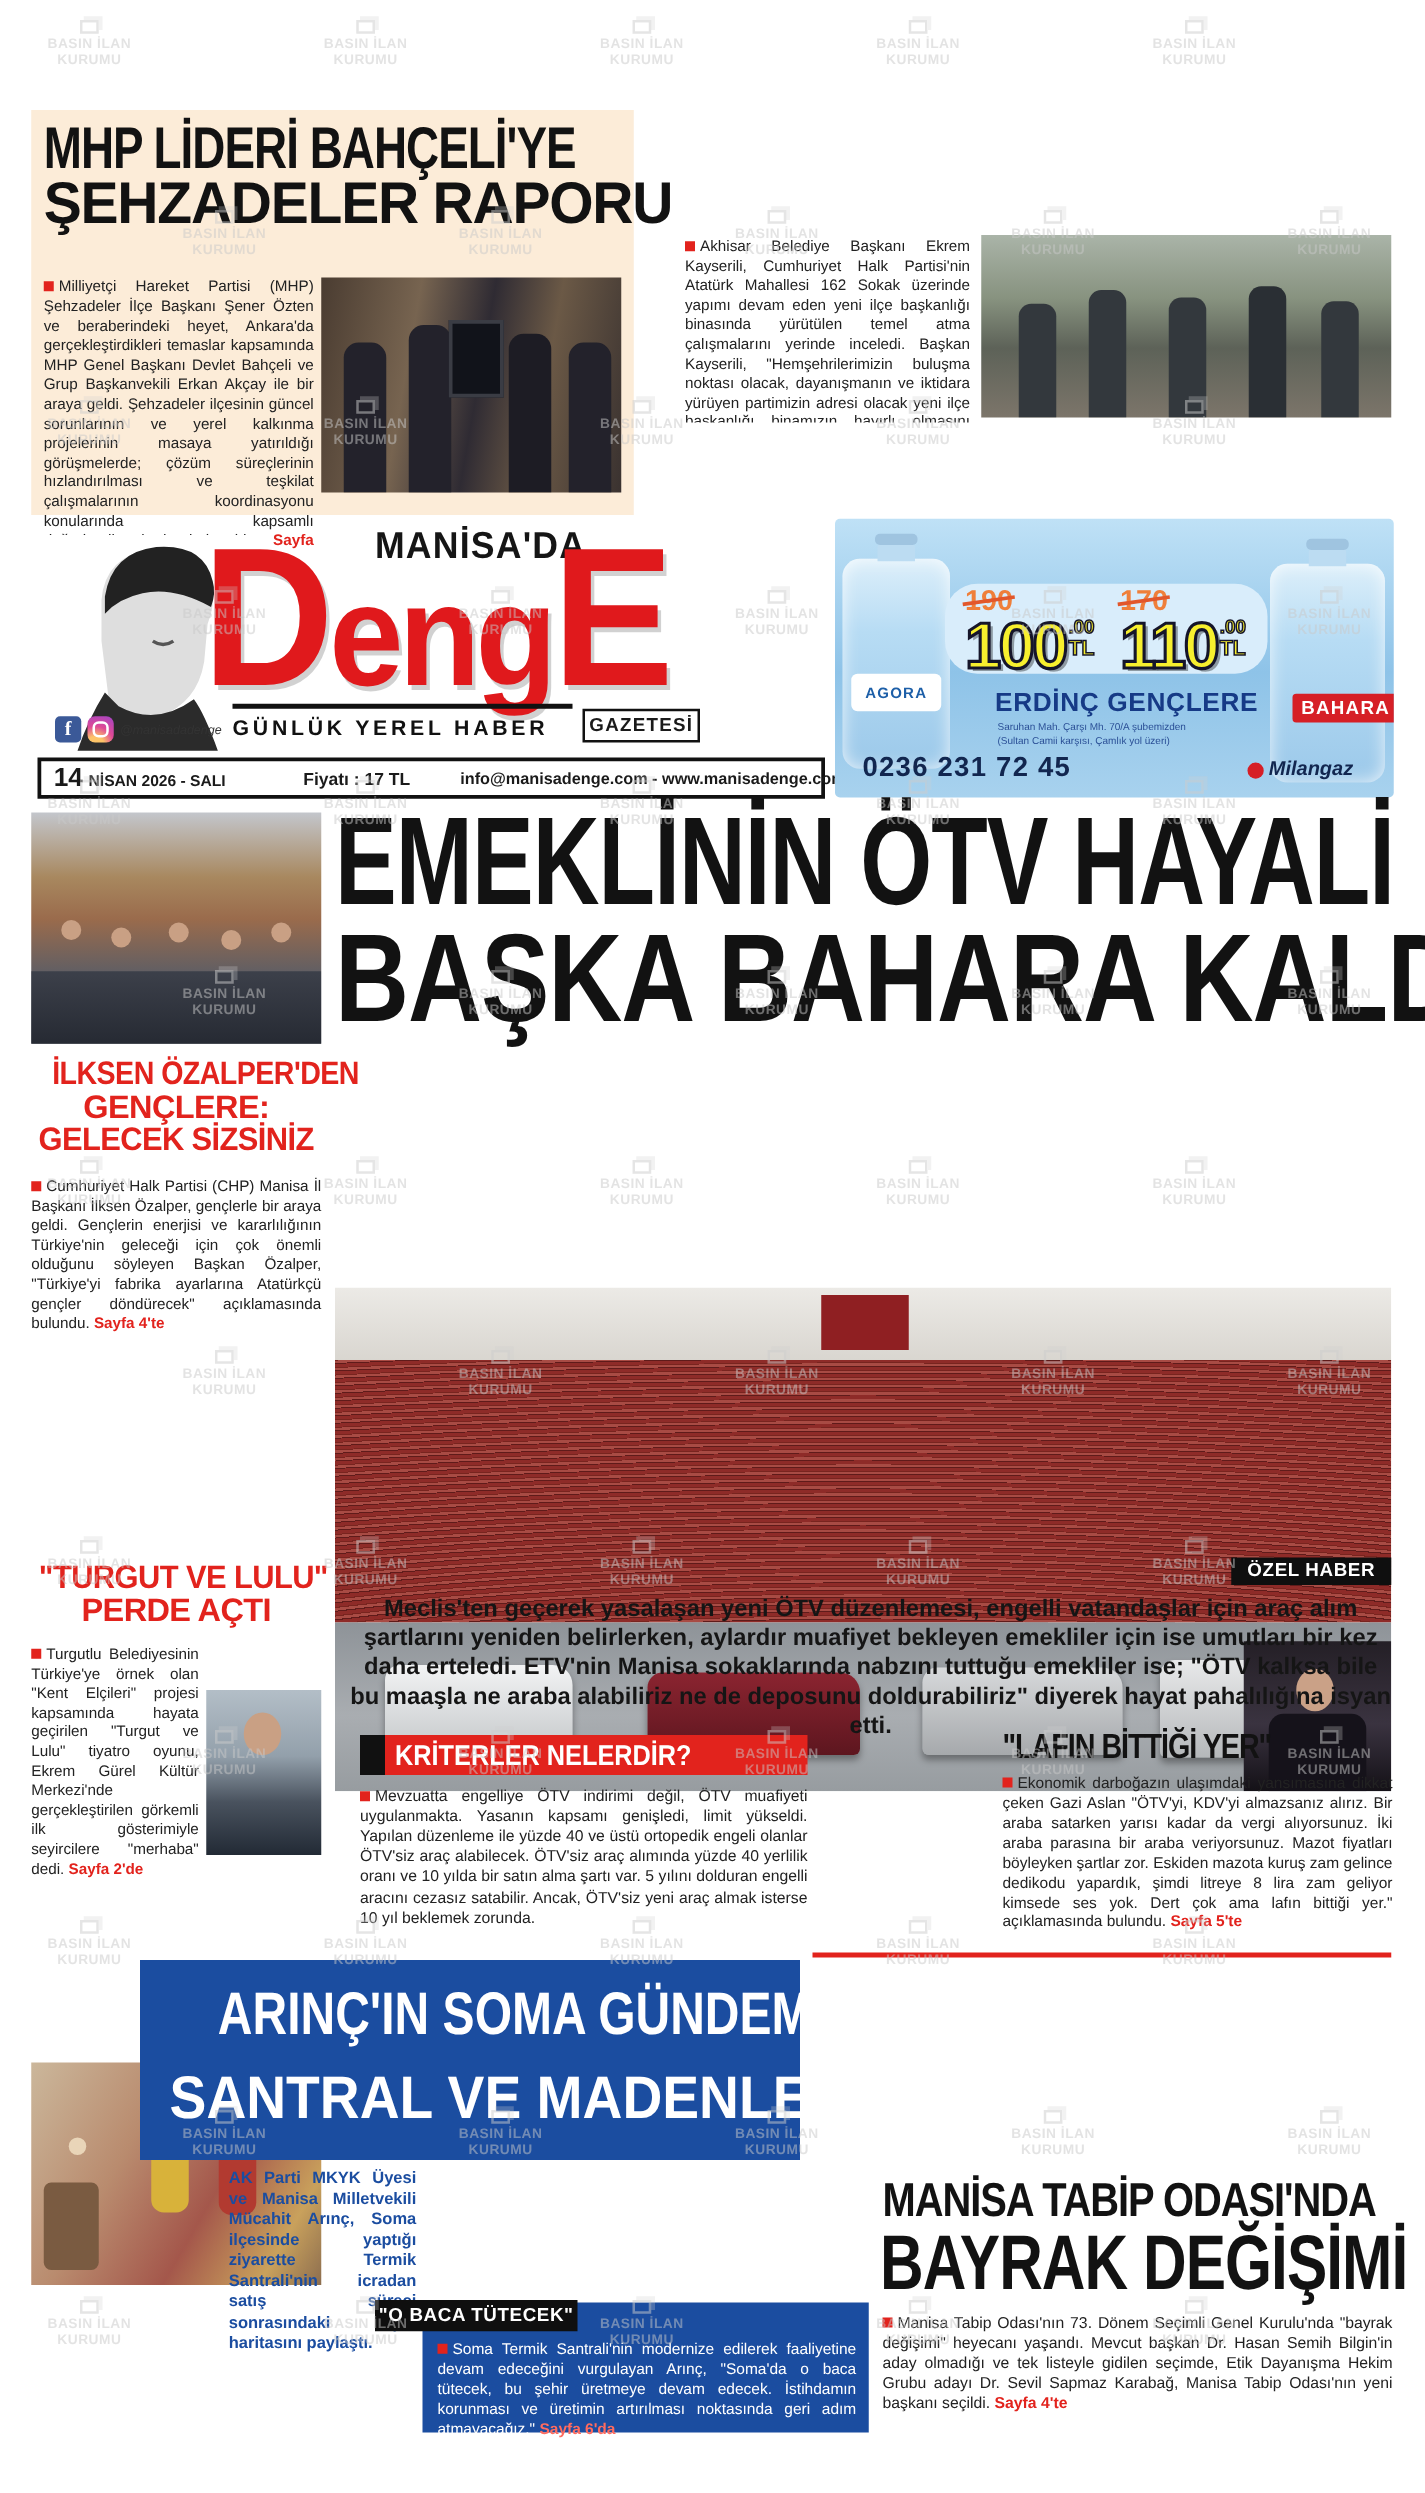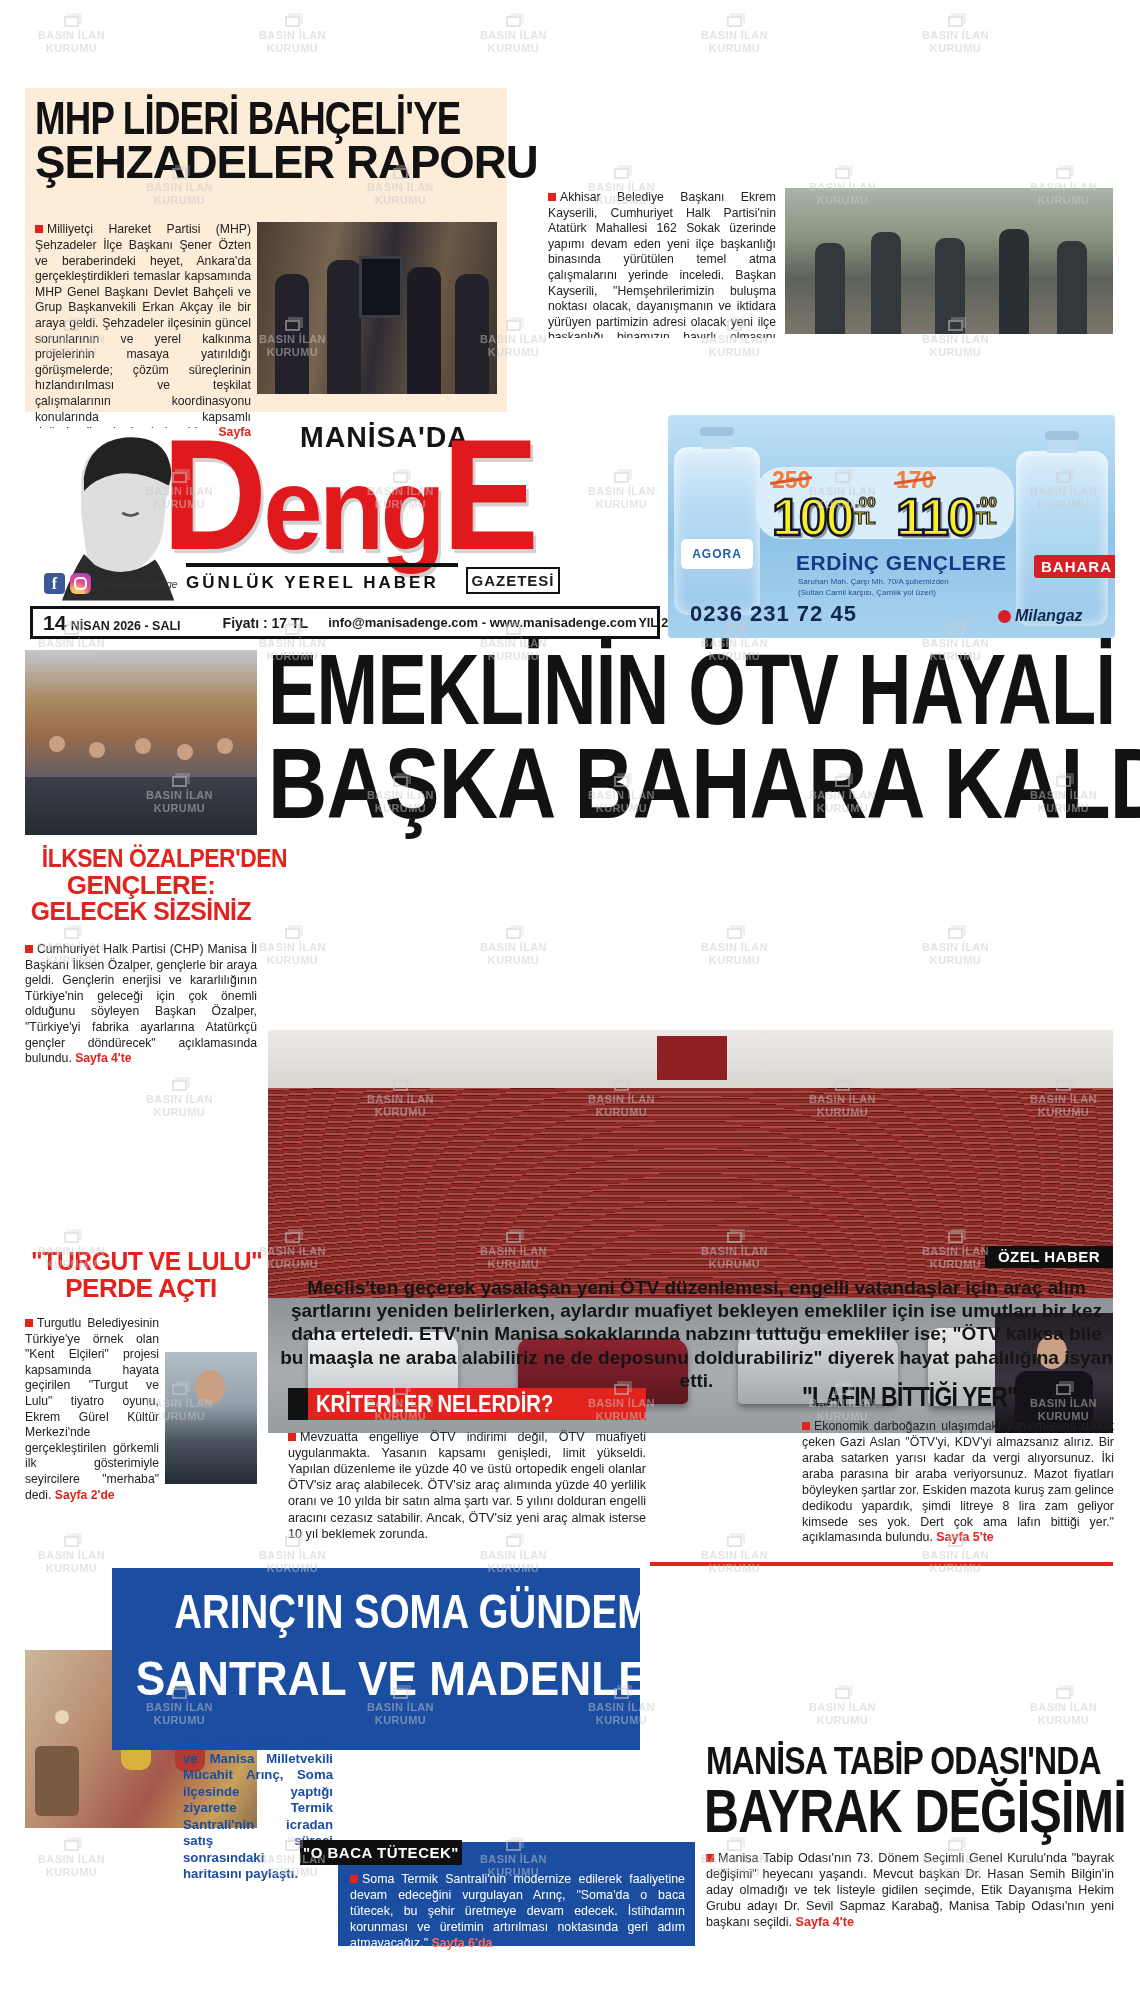--- a/index.html
+++ b/index.html
@@ -35,21 +35,21 @@
   .street { height:135px; background:linear-gradient(180deg,#8e9398,#a9adb1 55%,#979ca0); position:relative; }
   .car { position:absolute; border-radius:12px 16px 5px 5px; box-shadow:0 4px 6px rgba(0,0,0,.35); }
   .inset-reporter { position:absolute; right:0; top:283px; width:118px; height:120px; background:linear-gradient(180deg,#241f26 0%,#3a3340 55%,#141117 100%); }
   .badge { background:#0f0f0f; color:#fff; font-weight:bold; text-align:center; letter-spacing:.5px; }
   
   .krit-head { display:flex; height:32px; }
   .krit-block { width:20px; background:#111; }
   .krit-bar { flex:1; background:#e2231d; color:#fff; display:flex; align-items:center; padding-left:8px; }
   
   .logo-red { color:#e0191c; font-weight:bold; letter-spacing:-4px; text-shadow:3px 4px 0 rgba(0,0,0,.18); }
-  .datebar { border:3px solid #111; display:flex; align-items:center; padding:0 10px; gap:2px; background:#fff; }
+  .datebar { border:3px solid #111; display:flex; align-items:center; padding:0 10px; gap:22px; background:#fff; }
   .fb-ic { width:21px; height:21px; background:#3b5998; border-radius:4px; color:#fff; font-weight:bold; text-align:center; line-height:21px; font-size:16px; font-family:"Liberation Serif",serif; }
   .fb-ic::before { content:"f"; }
   .ig-ic { width:21px; height:21px; border-radius:6px; background:radial-gradient(circle at 30% 110%, #fdc468 0 25%, #df4996 55%, #9f44c9 100%); position:relative; }
   .ig-ic::before { content:""; position:absolute; inset:4px; border:2px solid #fff; border-radius:5px; }
   
   .ad { background:linear-gradient(180deg,#bfe1f6 0%,#8ec3e8 55%,#a8d2ee 100%); border-radius:4px; overflow:hidden; }
   .ad-banner { position:absolute; left:14px; top:13px; width:420px; height:36px; background:#1c3f92; border-radius:20px; color:#fff; font-weight:bold; font-size:20px; display:flex; align-items:center; justify-content:center; letter-spacing:.5px; }
   .bottle { position:absolute; background:linear-gradient(180deg,#ddeffa 0%,#b7dcf4 35%,#9cc9ea 100%); border-radius:14px; box-shadow:inset 0 0 14px rgba(255,255,255,.8); }
   .bottle .neck { position:absolute; top:-13px; left:50%; transform:translateX(-50%); width:30px; height:15px; background:#bcdcf2; border-radius:4px 4px 0 0; }
   .bottle .cap { position:absolute; top:-20px; left:50%; transform:translateX(-50%); width:34px; height:9px; background:#9fc4e0; border-radius:4px; }
@@ -126,21 +126,21 @@
 </div>
 
 <div class="abs ad" style="left:668px; top:415px; width:447px; height:223px;">
   <div class="bottle" style="left:6px; top:32px; width:86px; height:168px;">
     <div class="neck"></div>
       <div class="cap"></div>
     <div class="label">AGORA</div>
   </div>
   <div class="price-panel" style="left:88px; top:52px; width:258px; height:72px;"></div>
   <div class="abs" style="left:104px; top:52px;">
-    <span class="old-price">250</span>
+    <span class="old-price">190</span>
     <div class="new-price">
       <span class="np-big">100</span>
       <span class="np-side"><span style="font-size:15px;">.00</span><br><span style="font-size:17px;">TL</span></span>
     </div>
   </div>
   <div class="abs" style="left:228px; top:52px;">
     <span class="old-price">170</span>
     <div class="new-price">
       <span class="np-big">110</span>
       <span class="np-side"><span style="font-size:15px;">.00</span><br><span style="font-size:17px;">TL</span></span>
@@ -229,21 +229,21 @@
   <p class="body-txt" style="margin-top:9px; font-size:12.6px;"><span class="sq"></span><span>Mevzuatta engelliye ÖTV indirimi değil, ÖTV muafiyeti uygulanmakta. Yasanın kapsamı genişledi, limit yükseldi. Yapılan düzenleme ile yüzde 40 ve üstü ortopedik engeli olanlar ÖTV'siz araç alabilecek. ÖTV'siz araç alımında yüzde 40 yerlilik oranı ve 10 yılda bir satın alma şartı var. 5 yılını dolduran engelli aracını cezasız satabilir. Ancak, ÖTV'siz yeni araç almak isterse 10 yıl beklemek zorunda.</span></p>
 </div>
 
 <div class="abs" style="left:802px; top:1384px; width:312px;">
   <div class="hl" style="font-size:28px;"><span class="cond" style="transform:scaleX(.82);">"LAFIN BİTTİĞİ YER"</span></div>
   <p class="body-txt" style="margin-top:9px; font-size:12.4px;"><span class="sq"></span><span>Ekonomik darboğazın ulaşımdaki yansımasına dikkat çeken Gazi Aslan "ÖTV'yi, KDV'yi almazsanız alırız. Bir araba satarken yarısı kadar da vergi alıyorsunuz. İki araba parasına bir araba veriyorsunuz. Mazot fiyatları böyleyken şartlar zor. Eskiden mazota kuruş zam gelince dedikodu yapardık, şimdi litreye 8 lira zam geliyor kimsede ses yok. Dert çok ama lafın bittiği yer." açıklamasında bulundu.</span> <span class="ref">Sayfa 5'te</span></p>
 </div>
 
 <div class="abs" style="left:650px; top:1562px; width:463px; height:4px; background:#e2231d;"></div>
 
-<div class="abs" style="left:112px; top:1568px; width:528px; height:182px; background:#1b4da0; text-align:center; padding-top:10px;">
+<div class="abs" style="left:112px; top:1568px; width:528px; height:160px; background:#1b4da0; text-align:center; padding-top:10px;">
   <div style="font-weight:bold; color:#fff; font-size:48px; line-height:1.4;">
     <span class="condc" style="transform:scaleX(.8); line-height:1;">ARINÇ'IN SOMA GÜNDEMİ:</span><br>
     <span class="condc" style="transform:scaleX(.92); line-height:.6;">SANTRAL VE MADENLER</span>
   </div>
 </div>
 
 <p class="abs" style="left:183px; top:1734px; width:150px; font-size:13.2px; font-weight:bold; color:#1b4da0; line-height:1.25; text-align:justify;">AK Parti MKYK Üyesi ve Manisa Milletvekili Mücahit Arınç, Soma ilçesinde yaptığı ziyarette Termik Santrali'nin icradan satış süreci sonrasındaki yol haritasını paylaştı.</p>
 
 <div class="abs" style="left:338px; top:1842px; width:357px; height:104px; background:#1b4da0; padding:30px 10px 8px 12px;">
   <p class="body-txt white-txt" style="font-size:12.4px; color:#fff;"><span class="sq"></span><span>Soma Termik Santrali'nin modernize edilerek faaliyetine devam edeceğini vurgulayan Arınç, "Soma'da o baca tütecek, bu şehir üretmeye devam edecek. İstihdamın korunması ve üretimin artırılması noktasında geri adım atmayacağız."</span> <span class="ref" style="color:#ff6b5e;">Sayfa 6'da</span></p>

